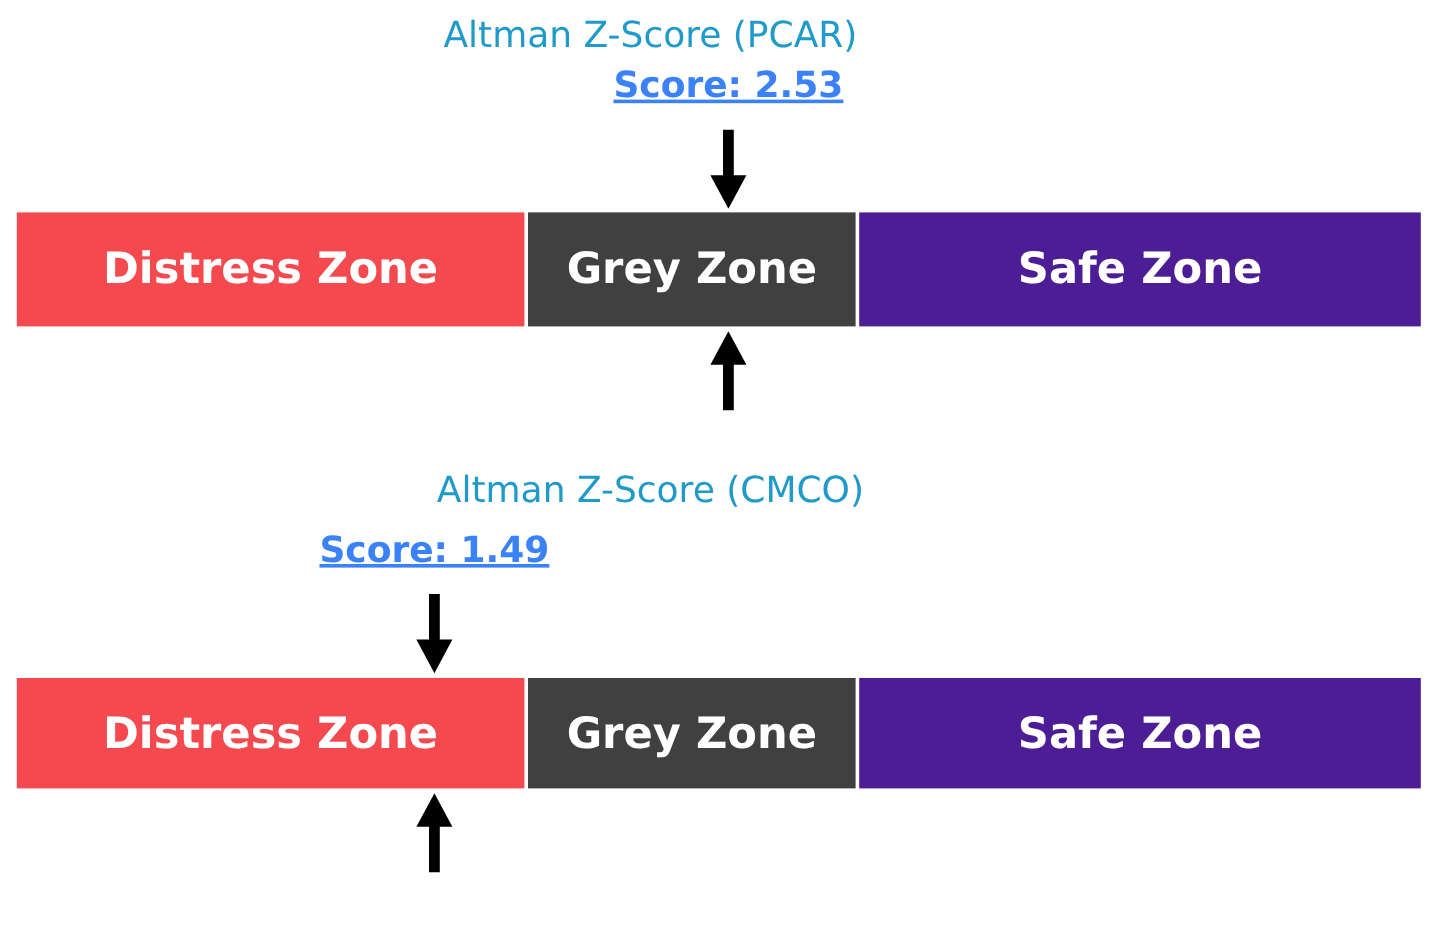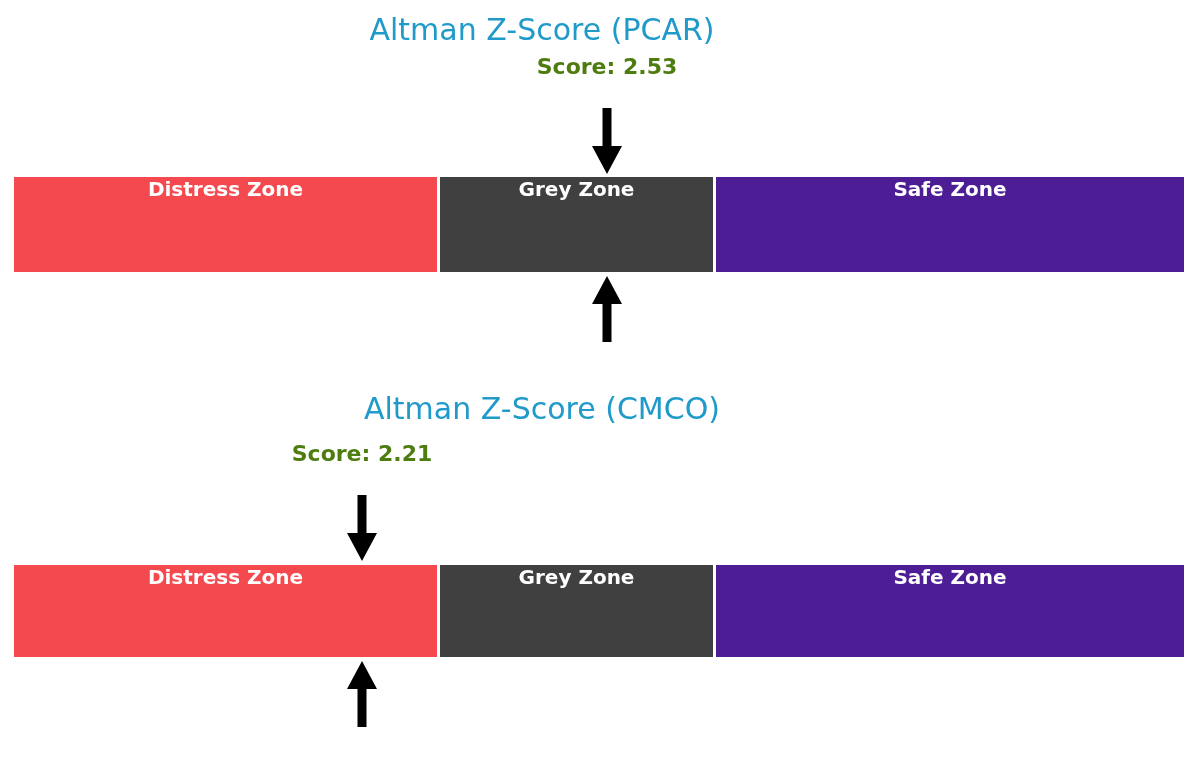--- a/index.html
+++ b/index.html
@@ -8,41 +8,41 @@
 
   .chart-title{
     position:absolute;left:0;width:100%;text-align:center;
     font-size:30px;font-weight:400;color:#1f9ac9;white-space:nowrap;
   }
   .t1{top:12px}
   .t2{top:391px}
 
   .score-label{
     position:absolute;transform:translateX(-50%);
-    font-size:22px;font-weight:bold;color:#4d7c0f;white-space:nowrap;
+    font-size:30px;font-weight:bold;color:#3b82f6;white-space:nowrap;text-decoration:underline;
   }
   .s1{top:54px}
   .s2{top:441px}
 
   .arrow{position:absolute;transform:translateX(-50%);line-height:0;}
   .ad1{top:108px}
   .au1{top:276px}
   .ad2{top:495px}
   .au2{top:661px}
 
   .zone-bar{
     position:absolute;left:14px;width:1170px;
     display:flex;gap:3px;background:#ffffff;
   }
   .b1{top:177px;height:95px}
   .b2{top:565px;height:92px}
 
   .zone{
-    display:flex;justify-content:center;
-    color:#ffffff;font-weight:bold;font-size:20px;white-space:nowrap;
+    display:flex;align-items:center;justify-content:center;
+    color:#ffffff;font-weight:bold;font-size:36px;white-space:nowrap;
   }
   .zone-distress{flex:423 0 0;background:#f4494f;}
   .zone-grey{flex:273 0 0;background:#404040;}
   .zone-safe{flex:468 0 0;background:#4c1d95;}
 
   .arrow svg{display:block;}
 </style>
 </head>
 <body>
 
@@ -74,21 +74,21 @@
     <div class="arrow au1" style="left:607px">
       <svg width="34" height="66" viewBox="0 0 34 66">
         <path d="M17 0 L32 28 H21.5 V66 H12.5 V28 H2 Z" fill="#000000"></path>
       </svg>
     </div>
   </section>
 
   <section>
     <div class="chart-title t2">Altman Z-Score (CMCO)</div>
 
-    <div class="score-label s2" style="left:362px">Score: 2.21</div>
+    <div class="score-label s2" style="left:362px">Score: 1.49</div>
 
     <div class="arrow ad2" style="left:362px">
       <svg width="34" height="66" viewBox="0 0 34 66">
         <path d="M12.5 0 H21.5 V38 H32 L17 66 L2 38 H12.5 Z" fill="#000000"></path>
       </svg>
     </div>
 
     <div class="zone-bar b2">
       <div class="zone zone-distress">
         <span>Distress Zone</span>

